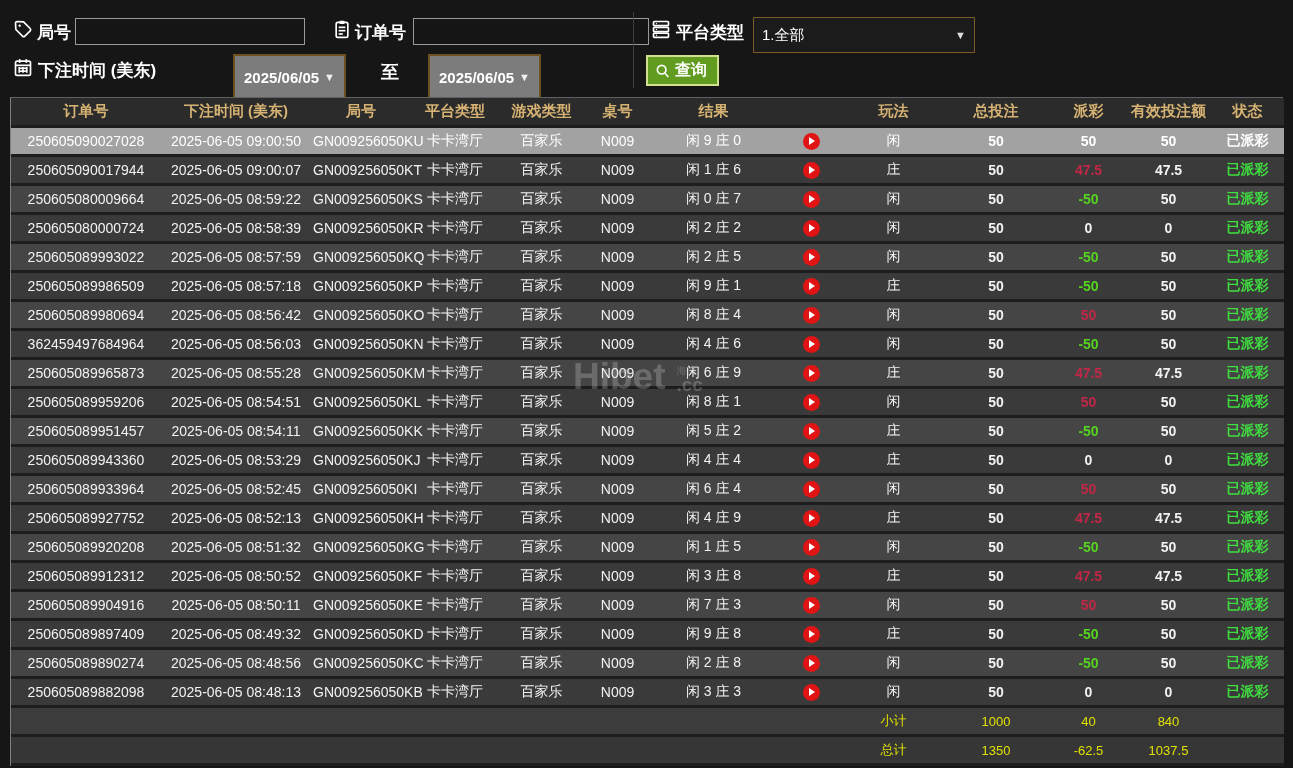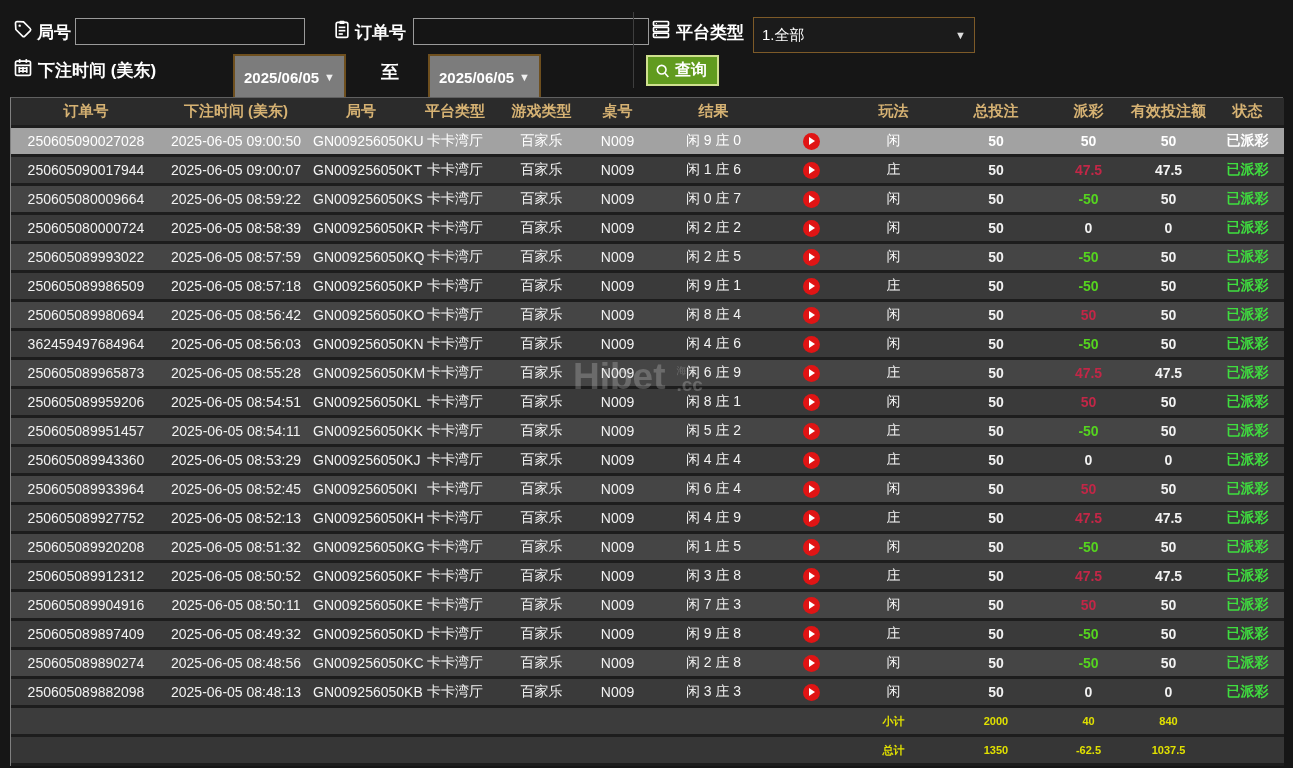--- a/index.html
+++ b/index.html
@@ -66,21 +66,21 @@
   td.bet, td.valid { font-weight:bold; }
   td.status { color:var(--status-paid,#3fdd3f); font-weight:bold; font-size:14px; }
   .play-icon {
     display:inline-block; width:17px; height:17px; border-radius:50%;
     background:#e01414; position:relative; vertical-align:middle; cursor:pointer;
   }
   .play-icon::after {
     content:""; position:absolute; left:6.5px; top:4.5px;
     border-left:6px solid #fff; border-top:4px solid transparent; border-bottom:4px solid transparent;
   }
-  tfoot td { background:#3c3c3c; color:var(--summary-yellow,#e0e000); font-weight:bold; font-size:11px; }
+  tfoot td { background:#3c3c3c; color:var(--summary-yellow,#e0e000); font-weight:normal; font-size:13px; }
   tfoot tr.total-row td { background:#363636; }
   
   .watermark {
     position:absolute; left:573px; top:360px; display:flex; align-items:flex-end;
     color:rgba(215,215,215,0.26); pointer-events:none; user-select:none;
   }
   .wm-big { font-size:37px; font-weight:bold; line-height:0.9; }
   .wm-stack { display:inline-flex; flex-direction:column; align-items:flex-start; margin-left:11px; }
   .wm-small { font-size:10px; line-height:1; }
   .wm-cc { font-size:19px; font-weight:bold; line-height:0.9; }
@@ -495,21 +495,21 @@
     <td class="bet">50</td>
     <td class="pc-even">0</td>
     <td class="valid">0</td>
     <td class="status">已派彩</td>
   </tr>
       </tbody>
     <tfoot>
       <tr>
         <td colspan="8"></td>
         <td>小计</td>
-        <td>2000</td>
+        <td>1000</td>
         <td>40</td>
         <td>840</td>
         <td></td>
       </tr>
       <tr class="total-row">
         <td colspan="8"></td>
         <td>总计</td>
         <td>1350</td>
         <td>-62.5</td>
         <td>1037.5</td>

